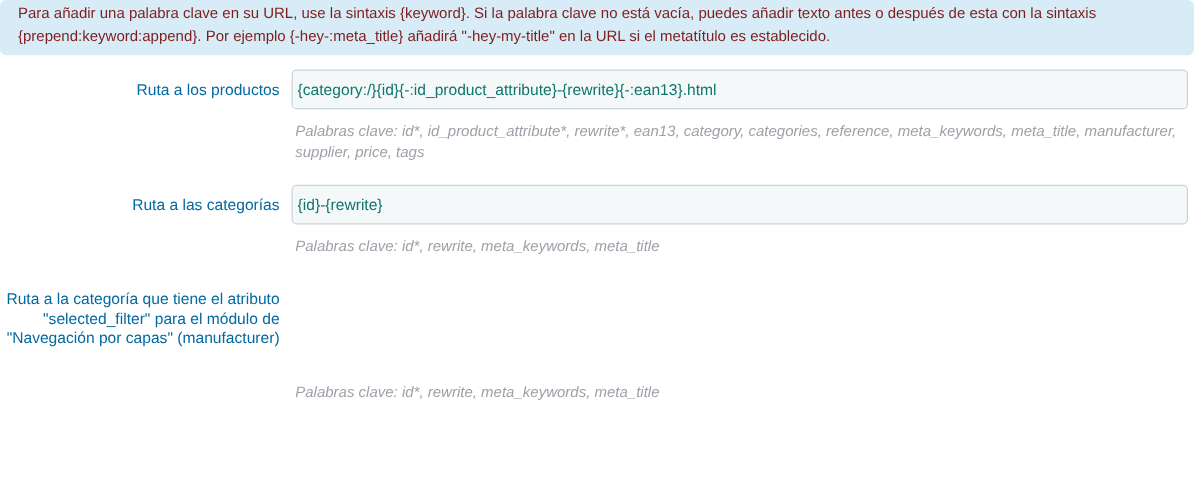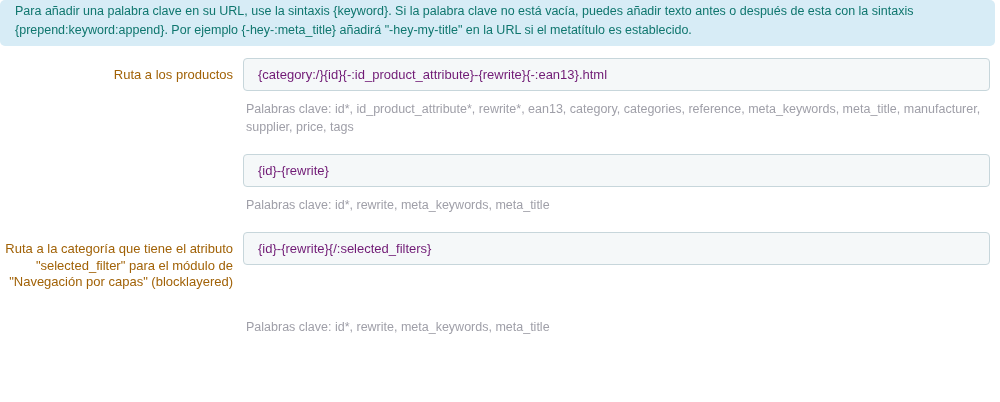--- a/index.html
+++ b/index.html
@@ -13,66 +13,67 @@
     height: 402px;
     overflow: hidden;
     background: #ffffff;
   }
   
   .alert-info {
     margin: 0 5px 12px 0;
     padding: 2px 15px 6px 15px;
     background: #d7ecf6;
     border-radius: 5px;
-    color: #0f766e;
+    color: #7f1d1d;
     font-size: 12.5px;
     line-height: 19px;
   }
   
   .form {
     padding-right: 10px;
   }
   .form-row {
     display: grid;
     grid-template-columns: 233px 1fr;
     column-gap: 10px;
     margin-bottom: 18px;
   }
   .control-label {
     grid-column: 1;
     grid-row: 1;
     text-align: right;
     padding-top: 9px;
     font-size: 13px;
     line-height: 16.5px;
-    color: #a16207;
+    color: #0369a1;
   }
   .control {
     grid-column: 2;
     grid-row: 1;
   }
   .text-input {
     display: block;
     width: 100%;
     height: 33px;
-    padding: 0 14px;
+    padding: 0 4px;
     font-family: "Liberation Sans", "DejaVu Sans", sans-serif;
     font-size: 13px;
-    color: #701a75;
+    color: #0f766e;
     background: #f5f8f9;
     border: 1px solid #c7d6db;
     border-radius: 4px;
     outline: none;
   }
   .help-block {
     grid-column: 2;
     grid-row: 2;
     margin-top: 9px;
     padding-left: 3px;
     font-size: 12.5px;
+    font-style: italic;
     line-height: 18px;
     color: #9f9fa8;
   }
 </style>
 </head>
 <body>
 
 <div class="page">
 
   <div class="alert-info">Para añadir una palabra clave en su URL, use la sintaxis {keyword}. Si la palabra clave no está vacía, puedes añadir texto antes o después de esta con la sintaxis {prepend:keyword:append}. Por ejemplo {-hey-:meta_title} añadirá "-hey-my-title" en la URL si el metatítulo es establecido.</div>
@@ -81,31 +82,29 @@
 
     <div class="form-row">
       <label class="control-label">Ruta a los productos</label>
       <div class="control">
         <input class="text-input" type="text" value="{category:/}{id}{-:id_product_attribute}-{rewrite}{-:ean13}.html" style="">
       </div>
       <p class="help-block">Palabras clave: id*, id_product_attribute*, rewrite*, ean13, category, categories, reference, meta_keywords, meta_title, manufacturer, supplier, price, tags</p>
     </div>
 
     <div class="form-row">
+      <label class="control-label">Ruta a las categorías</label>
       <div class="control">
         <input class="text-input" type="text" value="{id}-{rewrite}" style="">
       </div>
       <p class="help-block">Palabras clave: id*, rewrite, meta_keywords, meta_title</p>
     </div>
 
     <div class="form-row">
-      <label class="control-label">Ruta a la categoría que tiene el atributo "selected_filter" para el módulo de "Navegación por capas" (blocklayered)</label>
-      <div class="control">
-        <input class="text-input" type="text" value="{id}-{rewrite}{/:selected_filters}" style="">
-      </div>
+      <label class="control-label">Ruta a la categoría que tiene el atributo "selected_filter" para el módulo de "Navegación por capas" (manufacturer)</label>
     </div>
 
     <div class="form-row">
       <p class="help-block">Palabras clave: id*, rewrite, meta_keywords, meta_title</p>
     </div>
 
   </div>
 </div>
 
 </body></html>

